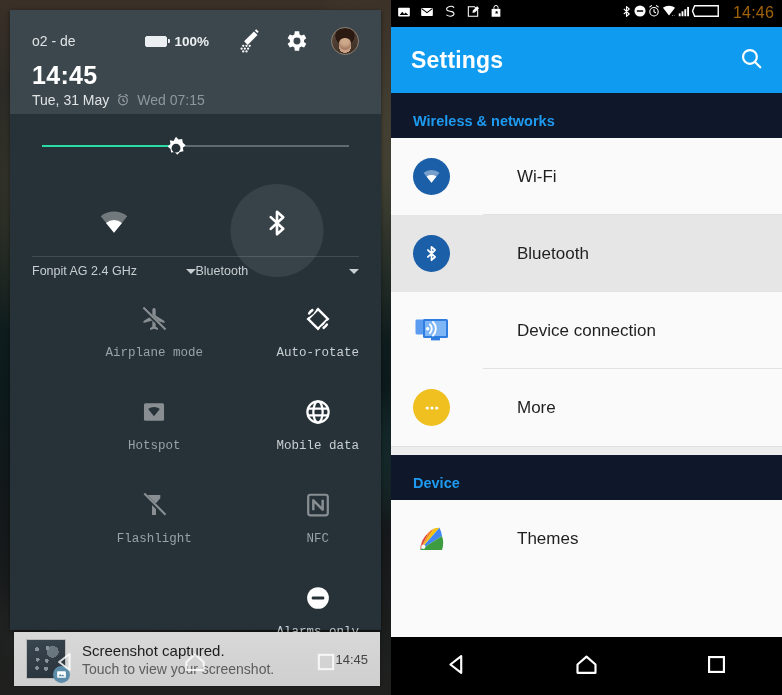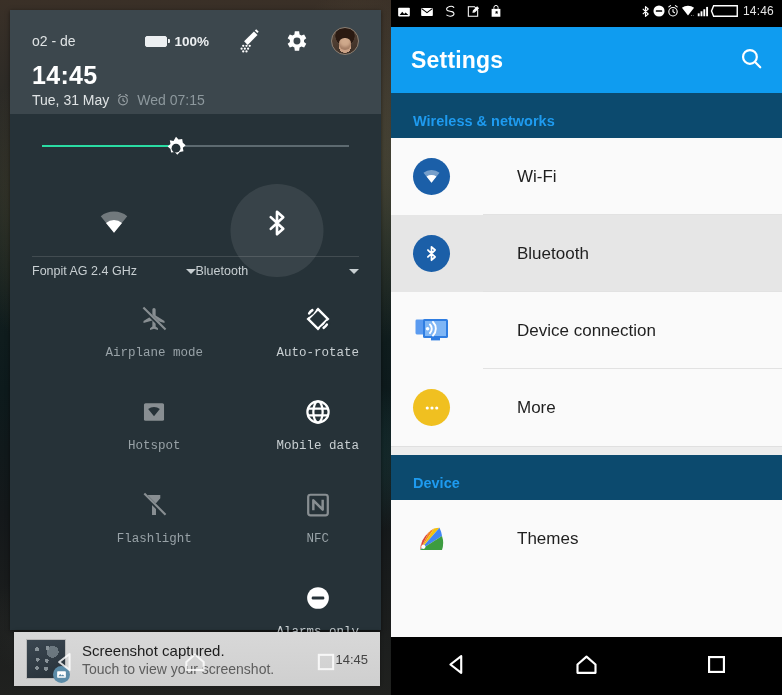--- a/index.html
+++ b/index.html
@@ -153,29 +153,29 @@
   .statusbar {
     height: 27px; background: #000; display: flex; align-items: center;
     padding: 0 8px 0 6px; color: #fff;
   }
   .sb-left { display: flex; align-items: center; gap: 9px; flex: 0 0 auto; }
   .sb-spacer { flex: 1 1 auto; }
   .sb-right { display: flex; align-items: flex-start; gap: 0; flex: 0 0 auto; }
   .sb-batt { display: flex; align-items: center; justify-content: center;
     width: 30px; height: 14px; position: relative; }
   .sb-batt-num { position: absolute; font-size: 9px; font-weight: bold; color: #000; z-index: 2; letter-spacing: -.3px; }
-  .sb-time { font-size: 12px; color: #e5e5e5; margin-left: 3px; letter-spacing: .2px; }
+  .sb-time { font-size: 16px; color: #a16207; margin-left: 12px; letter-spacing: .2px; }
 
   .appbar {
     height: 66px; background: #0f9cf0; display: flex; align-items: center;
     padding: 0 18px 0 20px;
   }
   .appbar-title { font-size: 23px; color: #fff; font-weight: bold; flex: 1 1 auto; letter-spacing: .2px; }
 
-  .settings-list { background: #0c4a6e; }
+  .settings-list { background: #0f172a; }
   .section-head { padding: 20px 0 9px 22px; font-size: 14.5px; color: #1e9bf0; font-weight: bold; }
   .srow { display: flex; align-items: center; height: 77px; padding-left: 22px; position: relative; background: #fafafa; gap: 34px; }
   .srow.selected { background: #e6e6e6; }
   .srow-ico { width: 37px; height: 37px; flex: 0 0 auto; display: flex; align-items: center; justify-content: center; }
   .srow-label { font-size: 17px; color: #1f1f1f; padding-left: 33px; }
   .srow-div { position: absolute; left: 92px; right: 0; bottom: 0; height: 1px; background: #e2e2e2; }
   .grp-gap { height: 9px; background: #ededed; border-top: 1px solid #e0e0e0; }
   .circ { width: 37px; height: 37px; border-radius: 50%; display: flex; align-items: center; justify-content: center; }
 
   .navbar {

